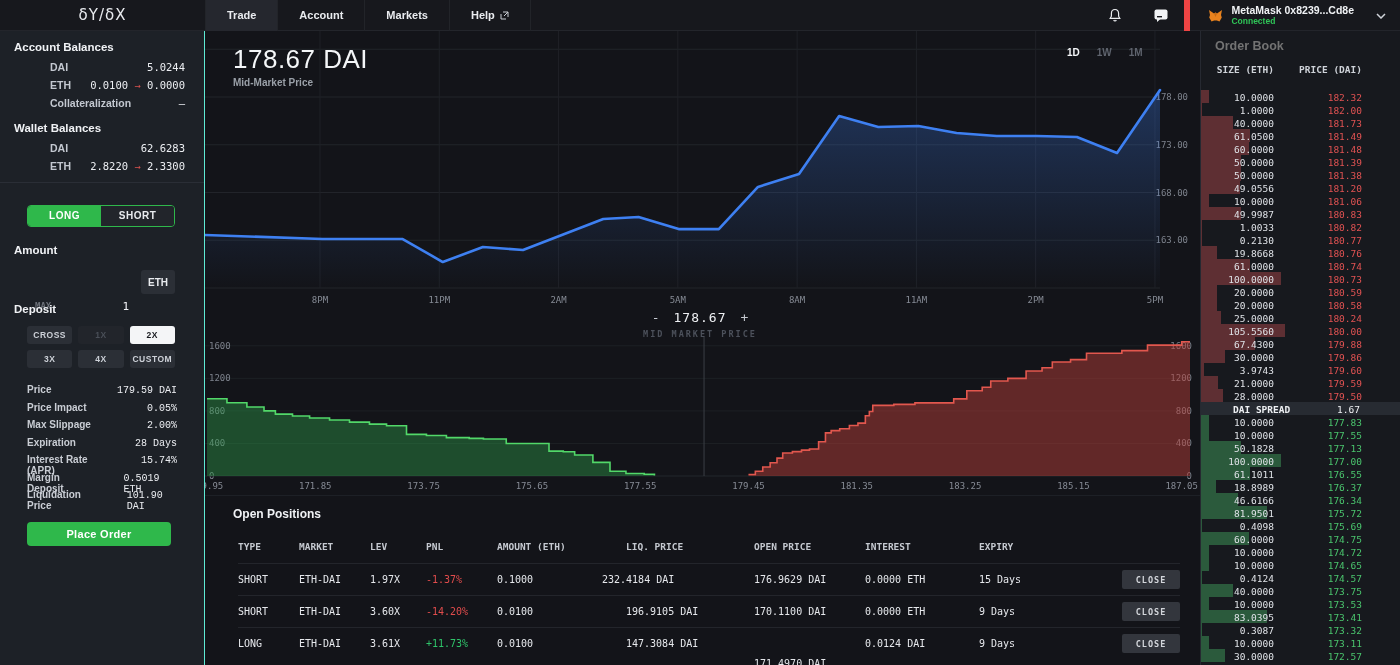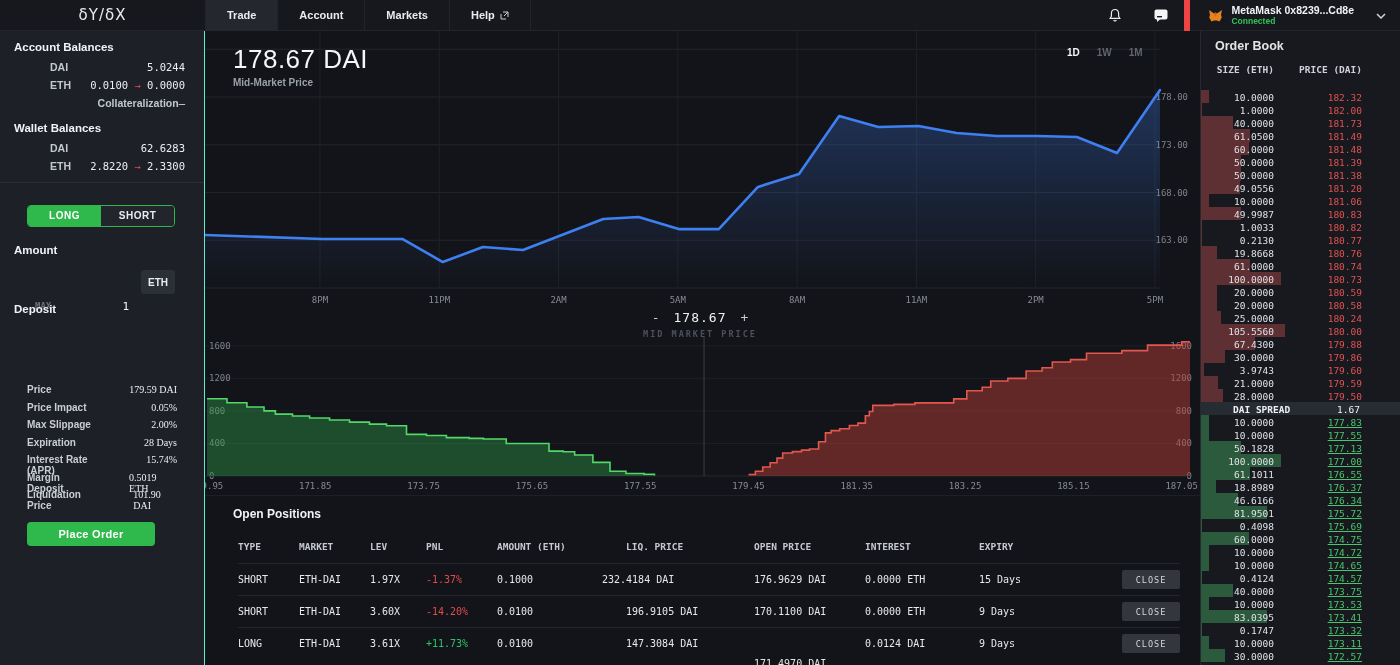--- a/index.html
+++ b/index.html
@@ -41,23 +41,23 @@
   .amount-unit { width:34px; background:#2b2f36; border-radius:3px; color:#e9ebef; font-size:10px; font-weight:bold; display:flex; align-items:center; justify-content:center; cursor:pointer; }
 
   .lev-grid { position:absolute; left:27px; top:295px; width:148px; display:grid; grid-template-columns:1fr 1fr 1fr; gap:6px; }
   .lev-btn { height:18px; background:#2b2f36; border-radius:3px; color:#cdd1d8; font-size:8.5px; font-weight:bold; letter-spacing:0.5px; display:flex; align-items:center; justify-content:center; cursor:pointer; }
   .lev-btn.disabled { background:#22252b; color:#4a4f58; }
   .lev-btn.active { background:#f4f5f7; color:#15171c; }
 
   .summary { position:absolute; left:27px; right:27px; top:353px; }
   .sum-row { display:flex; justify-content:space-between; align-items:baseline; height:17.5px; }
   .sum-row .lbl { color:#c9cdd4; font-size:10px; font-weight:bold; }
-  .sum-row .val { color:#eceef2; font-size:10px; font-family:Liberation Serif, serif;margin-left:32px; }
-
-  .place-order { position:absolute; left:27px; top:491px; width:128px; height:24px; background:#2fb84b; border-radius:4px; color:#fff; font-size:11px; font-weight:bold; display:flex; align-items:center; justify-content:center; cursor:pointer; letter-spacing:0.3px; }
+  .sum-row .val { color:#eceef2; font-size:10px; font-family:Liberation Mono, monospace;margin-left:32px; }
+
+  .place-order { position:absolute; left:27px; top:491px; width:144px; height:24px; background:#2fb84b; border-radius:4px; color:#fff; font-size:11px; font-weight:bold; display:flex; align-items:center; justify-content:center; cursor:pointer; letter-spacing:0.3px; }
 
   
   .main { position:absolute; left:205px; top:31px; width:995px; height:634px; background:#131419; }
   #price-svg { position:absolute; left:0; top:0; }
   .chart-header { position:absolute; left:28px; top:13px; z-index:5; }
   .chart-price { color:#f4f6f8; font-size:26px; font-weight:400; letter-spacing:0.5px; }
   .chart-caption { color:#9aa0a8; font-size:10px; font-weight:bold; margin-top:2px; }
   .ranges { position:absolute; left:862px; top:16px; display:flex; gap:17px; z-index:5; }
   .range { font-size:10px; font-weight:bold; color:#5f646e; cursor:pointer; }
   .range.active { color:#f4f6f8; }
@@ -72,36 +72,36 @@
 
   .positions { position:absolute; left:0; top:464px; width:995px; height:170px; border-top:1px solid #1d2026; }
   .pos-title { position:absolute; left:28px; top:11px; color:#f0f2f5; font-size:12px; font-weight:bold; }
   .pos-table { position:absolute; left:28px; top:0; width:952px; height:170px; }
   .pos-header { position:absolute; left:5px; right:5px; top:45px; height:14px; }
   .pos-header span { position:absolute; color:#c5c9d0; font-size:9.5px; font-weight:bold; font-family:"DejaVu Sans Mono", monospace; }
   .pos-row { position:absolute; left:0; right:0; height:32px; border-top:1px solid #23252b; }
   .pos-row span { position:absolute; top:10px; color:#e6e8ec; font-size:10px; font-family:"DejaVu Sans Mono", monospace; }
   .pnl-neg { color:#e14c4c !important; }
   .pnl-pos { color:#2fc46a !important; }
-  .close-btn { position:absolute; right:0; top:6px; width:58px; height:19px; background:#33363d; border-radius:2px; color:#d3d6db; font-size:8.5px; font-weight:normal; letter-spacing:1px; display:flex; align-items:center; justify-content:center; cursor:pointer; font-family:"DejaVu Sans Mono", monospace; }
+  .close-btn { position:absolute; right:0; top:6px; width:58px; height:19px; background:#33363d; border-radius:2px; color:#d3d6db; font-size:8.5px; font-weight:bold; letter-spacing:1px; display:flex; align-items:center; justify-content:center; cursor:pointer; font-family:"DejaVu Sans Mono", monospace; }
 
   
   .orderbook { position:absolute; left:1200px; top:31px; width:200px; height:634px; background:#17191e; border-left:1px solid #262931; overflow:hidden; }
-  .ob-title { position:absolute; left:14px; top:8px; color:#e5e5e5; font-size:12.5px; font-weight:bold; }
+  .ob-title { position:absolute; left:14px; top:8px; color:#737373; font-size:12.5px; font-weight:bold; }
   .ob-colhead { position:absolute; top:33px; left:0; right:0; height:13px; }
   .ob-colhead span { position:absolute; color:#cfd3d9; font-size:9.5px; font-weight:bold; font-family:"DejaVu Sans Mono", monospace; }
   .ob-rows { position:absolute; left:0; top:59px; right:0; }
   .ob-row { position:relative; height:13px; }
   .ob-bar { position:absolute; left:0; top:0; height:13px; }
   .ob-bar.ask { background:#5e2f33; }
   .ob-bar.bid { background:#2b5a3c; }
   .ob-size { position:absolute; right:126px; top:1.5px; color:#dfe2e7; font-size:9.5px; font-family:"DejaVu Sans Mono", monospace; }
   .ob-price { position:absolute; right:38px; top:1.5px; font-size:9.5px; font-family:"DejaVu Sans Mono", monospace; }
   .ob-price.ask { color:#e05252; }
-  .ob-price.bid { color:#4ac46d;text-decoration:underline; }
+  .ob-price.bid { color:#4ac46d; }
   .ob-spread { position:relative; height:13px; background:#272b32; }
   .ob-spread .lbl { position:absolute; left:32px; top:1.5px; color:#eef0f3; font-size:9.5px; font-weight:bold; font-family:"DejaVu Sans Mono", monospace; }
   .ob-spread .val { position:absolute; right:40px; top:1.5px; color:#eef0f3; font-size:9.5px; font-family:"DejaVu Sans Mono", monospace; }
 </style>
 </head>
 <body>
 
 <div class="app">
 
   <header class="topbar">
@@ -156,21 +156,21 @@
   <aside class="sidebar">
     <div class="sb-title" style="top:10px;">Account Balances</div>
     <div class="sb-row" style="top:30px;">
       <span class="lbl">DAI</span>
       <span class="val">5.0244</span>
     </div>
     <div class="sb-row" style="top:48px;">
       <span class="lbl">ETH</span>
       <span class="val"><span>0.0100</span> <span class="red-arrow">→</span> <span>0.0000</span></span>
     </div>
-    <div class="sb-row" style="top:66px;justify-content:flex-end;">
+    <div class="sb-row" style="top:66px;">
       <span class="lbl">Collateralization</span>
       <span class="val">–</span>
     </div>
     <div class="sb-title" style="top:91px;">Wallet Balances</div>
     <div class="sb-row" style="top:111px;">
       <span class="lbl">DAI</span>
       <span class="val">62.6283</span>
     </div>
     <div class="sb-row" style="top:129px;">
       <span class="lbl">ETH</span>
@@ -186,20 +186,28 @@
     <div class="sb-title" style="top:213px;">Amount</div>
     <div class="amount-wrap">
       <div class="amount-input">
         <span class="amount-max">MAX</span>
         <span class="amount-val">1</span>
       </div>
       <div class="amount-unit">ETH</div>
     </div>
 
     <div class="sb-title" style="top:272px;">Deposit</div>
+    <div class="lev-grid">
+      <div class="lev-btn">CROSS</div>
+      <div class="lev-btn disabled">1X</div>
+      <div class="lev-btn active">2X</div>
+      <div class="lev-btn">3X</div>
+      <div class="lev-btn">4X</div>
+      <div class="lev-btn">CUSTOM</div>
+    </div>
 
     <div class="summary">
       <div class="sum-row">
           <span class="lbl">Price</span>
           <span class="val">179.59 DAI</span>
         </div>
       <div class="sum-row">
           <span class="lbl">Price Impact</span>
           <span class="val">0.05%</span>
         </div>
@@ -579,21 +587,21 @@
           <span class="ob-size">10.0000</span>
           <span class="ob-price bid">173.53</span>
         </div>
         <div class="ob-row">
           <div class="ob-bar bid" style="width: 66.4316px;"></div>
           <span class="ob-size">83.0395</span>
           <span class="ob-price bid">173.41</span>
         </div>
         <div class="ob-row">
           <div class="ob-bar bid" style="width: 0.33232px;"></div>
-          <span class="ob-size">0.1747</span>
+          <span class="ob-size">0.3087</span>
           <span class="ob-price bid">173.32</span>
         </div>
         <div class="ob-row">
           <div class="ob-bar bid" style="width: 8px;"></div>
           <span class="ob-size">10.0000</span>
           <span class="ob-price bid">173.11</span>
         </div>
         <div class="ob-row">
           <div class="ob-bar bid" style="width: 24px;"></div>
           <span class="ob-size">30.0000</span>

